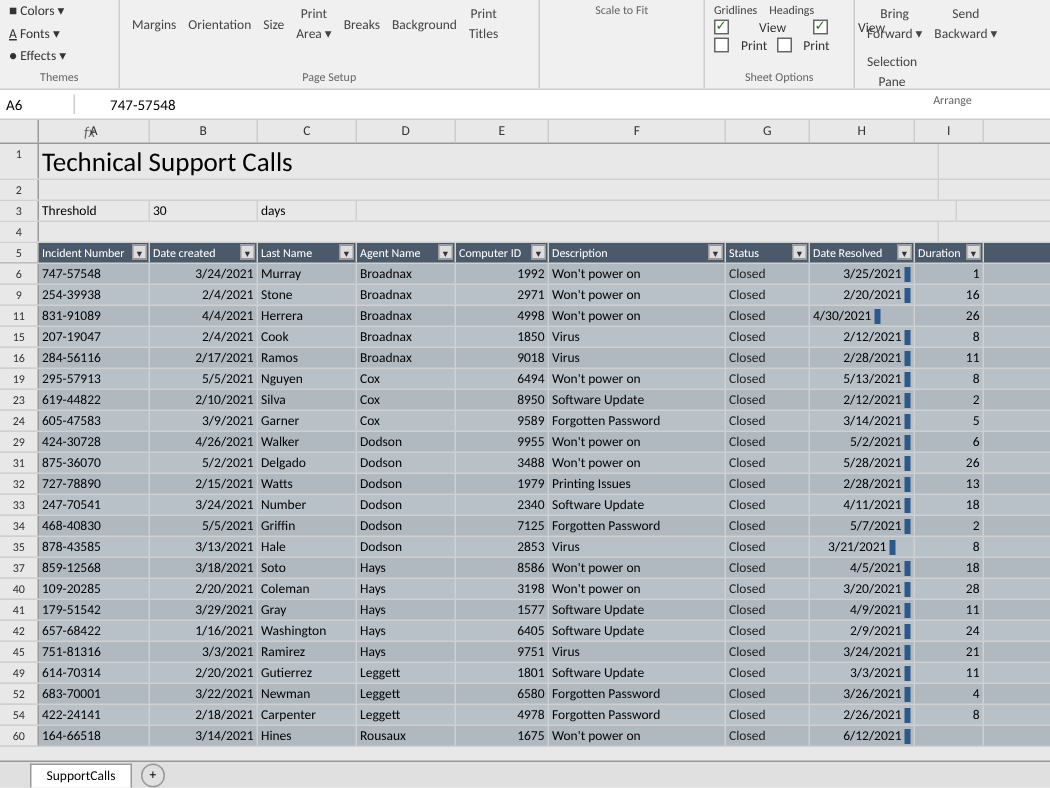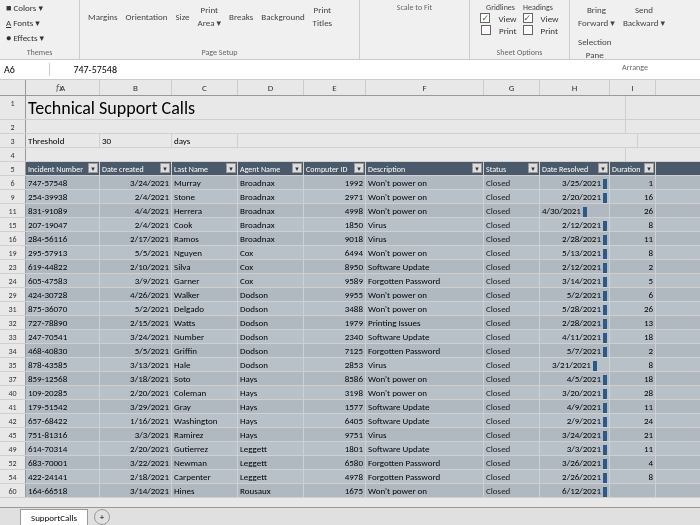--- a/index.html
+++ b/index.html
@@ -35,21 +35,21 @@
 .plus { width: 16px; height: 16px; border: 1px solid #999; border-radius: 50%; text-align: center; line-height: 14px; margin-left: 6px; cursor: pointer; }
 .cA{width:74px}.cB{width:72px}.cC{width:66px}.cD{width:66px}.cE{width:62px}.cF{width:118px}.cG{width:56px}.cH{width:70px}.cI{width:46px}
 .checkbox { display: inline-block; width: 10px; height: 10px; border: 1px solid #666; background: #fff; margin-right: 2px; vertical-align: middle; position: relative; }
 .checkbox.checked::after { content: "✓"; position: absolute; top: -2px; left: 0; font-size: 9px; color: #2a7a2a; }
 </style>
 </head>
 <body>
 
 <div class="ribbon">
   <div class="ribbon-group" style="width:80px">
-    <div class="items" style="flex-direction:column;align-items:flex-start">
+    <div class="items" style="align-items:center">
       <div class="ribbon-sm">■ <span>Colors</span> ▾</div>
       <div class="ribbon-sm"><u>A</u> <span>Fonts</span> ▾</div>
       <div class="ribbon-sm">● <span>Effects</span> ▾</div>
     </div>
     <div class="label">Themes</div>
   </div>
   <div class="ribbon-group" style="flex:1">
     <div class="items">
       <div class="ribbon-item">
           <span>Margins</span>
@@ -74,26 +74,26 @@
           <span>Print</span>
           <span>Titles</span>
         </div>
     </div>
     <div class="label">Page Setup</div>
   </div>
   <div class="ribbon-group" style="width:110px">
     <div class="label">Scale to Fit</div>
   </div>
   <div class="ribbon-group" style="width:100px">
-    <div class="items" style="flex-direction:column;gap:1px">
+    <div class="items" style="flex-direction:row;gap:1px">
       <div style="display:flex;gap:8px;font-size:8px">
           <span>Gridlines</span>
           <span>Headings</span>
         </div>
-      <div style="display:flex;gap:6px">
+      <div style="display:flex;gap:18px">
           <span class="checkbox checked"></span>
           <span class="ribbon-sm">View</span> 
           <span class="checkbox checked"></span>
           <span class="ribbon-sm">View</span>
         </div>
       <div style="display:flex;gap:6px">
           <span class="checkbox"></span>
           <span class="ribbon-sm">Print</span> 
           <span class="checkbox"></span>
           <span class="ribbon-sm">Print</span>

